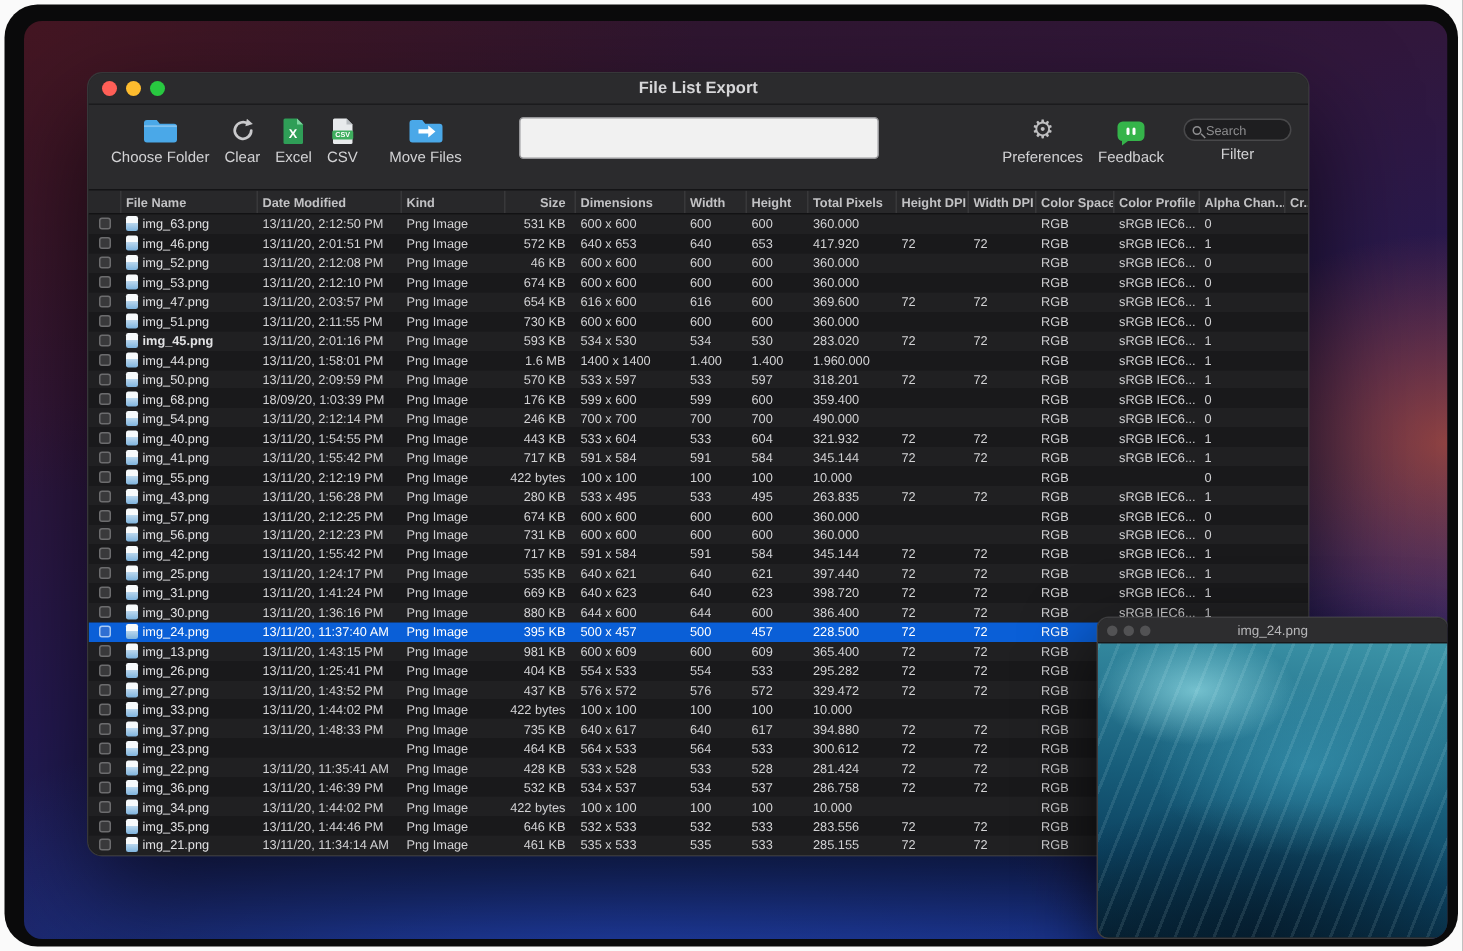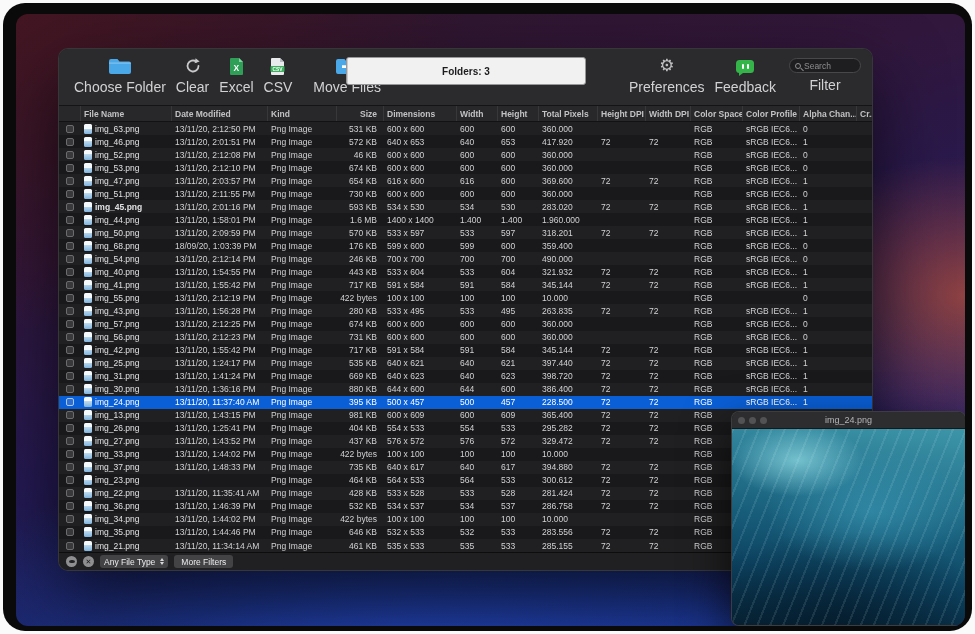--- a/index.html
+++ b/index.html
@@ -27,21 +27,21 @@
   .light { width:10px; height:10px; border-radius:50%; }
   .light.red    { background:#ff5f57; }
   .light.yellow { background:#febc2e; }
   .light.green  { background:#28c840; }
   .window-title { text-align:center; font-size:11px; font-weight:bold; color:#d6d6d8; line-height:20px; }
 
   .toolbar { height:57px; flex:none; background:#2b2b2d; border-bottom:1px solid #141416;
              display:flex; align-items:flex-start; padding:6px 8px 0 10px; position:relative; }
   .tb-btn { display:flex; flex-direction:column; align-items:center; margin:0 5px; cursor:default; }
   .tb-icon { height:22px; display:flex; align-items:center; justify-content:center; margin-bottom:2px; }
-  .tb-label { font-size:14px; color:#d2d2d4; white-space:nowrap; }
+  .tb-label { font-size:10px; color:#d2d2d4; white-space:nowrap; }
   .tb-move { margin-left:16px; }
   .gear { font-size:17px; color:#bfbfc1; line-height:20px; }
   .bubble { width:18px; height:13px; background:#35b44a; border-radius:3.5px; position:relative;
             display:flex; align-items:center; justify-content:center; gap:2.5px; }
   .bubble i { width:2px; height:5px; background:#fff; border-radius:1px; display:block; }
   .bubble::after { content:""; position:absolute; left:3px; bottom:-3px;
                    border-left:4px solid #35b44a; border-bottom:3px solid transparent; }
   .counts { position:absolute; left:50%; transform:translateX(-50%); top:8px; width:240px; height:28px;
             background:#f1f1f1; border:1px solid #97979a; border-radius:3px; display:flex; overflow:hidden; }
   .count-half { flex:1; display:flex; align-items:center; justify-content:center;
@@ -113,20 +113,28 @@
       radial-gradient(ellipse 210px 120px at 45% 100%, rgba(4,24,40,.75), rgba(4,24,40,0) 78%),
       linear-gradient(188deg, #3d95a8 0%, #2a7b94 25%, #175d7a 50%, #0c4260 74%, #072335 100%); }
 </style>
 </head>
 <body>
 
 <div class="bezel">
   <div class="desktop">
 
     <div class="main-window">
+      <div class="titlebar">
+        <div class="traffic">
+          <span class="light red"></span>
+          <span class="light yellow"></span>
+          <span class="light green"></span>
+        </div>
+        <div class="window-title">File List Export</div>
+      </div>
 
       <div class="toolbar">
         <div class="tb-btn">
           <span class="tb-icon">
             <svg width="26" height="19" viewBox="0 0 26 19">
                 <path d="M2 4 q0-2 2-2 h6.5 l2 2.5 H22 q2 0 2 2 V15 q0 2-2 2 H4 q-2 0-2-2 z" fill="#4aa8e8"></path>
                 <rect x="2" y="5.5" width="22" height="1.2" fill="rgba(255,255,255,.3)"></rect>
               </svg>
           </span>
           <span class="tb-label">Choose Folder</span>
@@ -165,21 +173,20 @@
           <span class="tb-icon">
             <svg width="26" height="19" viewBox="0 0 26 19">
                 <path d="M2 4 q0-2 2-2 h6.5 l2 2.5 H22 q2 0 2 2 V15 q0 2 -2 2 H4 q-2 0 -2 -2 z" fill="#4aa8e8"></path>
                 <path d="M8 10 h6.5 v-2.6 l4.8 4 -4.8 4 v-2.6 H8 z" fill="#ffffff" transform="translate(0,-1.8)"></path>
               </svg>
           </span>
           <span class="tb-label">Move Files</span>
         </div>
 
         <div class="counts">
-          <div class="count-half right">Folders: 3</div>
         </div>
 
         <div class="tb-right">
           <div class="tb-btn">
             <span class="tb-icon gear">⚙</span>
             <span class="tb-label">Preferences</span>
           </div>
           <div class="tb-btn">
             <span class="tb-icon">
                 <span class="bubble">
@@ -938,34 +945,20 @@
             <div class="cell c-total_pixels" style="width: 59px;">285.155</div>
             <div class="cell c-height_dpi" style="width: 48px;">72</div>
             <div class="cell c-width_dpi" style="width: 45px;">72</div>
             <div class="cell c-color_space" style="width: 52px;">RGB</div>
             <div class="cell c-color_profile" style="width: 57px;"></div>
             <div class="cell c-alpha" style="width: 57px;"></div>
             <div class="cell c-cr" style="width: 17px;"></div>
           </div>
         </div>
 
-      <div class="filterbar">
-        <span class="circle-icon eye">
-            <i class="pupil"></i>
-          </span>
-        <span class="circle-icon xmark">✕</span>
-        <div class="popup">
-          <span>Any File Type</span>
-          <span class="updown">
-              <i class="up"></i>
-              <i class="dn"></i>
-            </span>
-        </div>
-        <div class="morefilters">More Filters</div>
-      </div>
     </div>
 
     <div class="preview-window">
       <div class="preview-titlebar">
         <span class="preview-lights">
           <span class="preview-light"></span>
           <span class="preview-light"></span>
           <span class="preview-light"></span>
         </span>
         <span class="preview-title">img_24.png</span>

